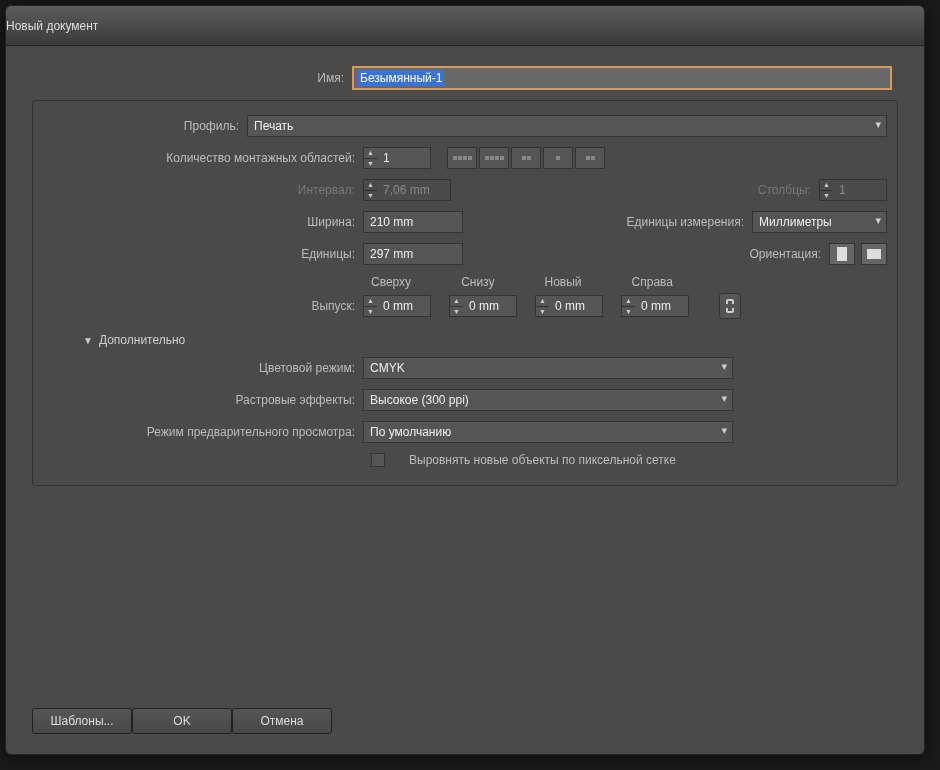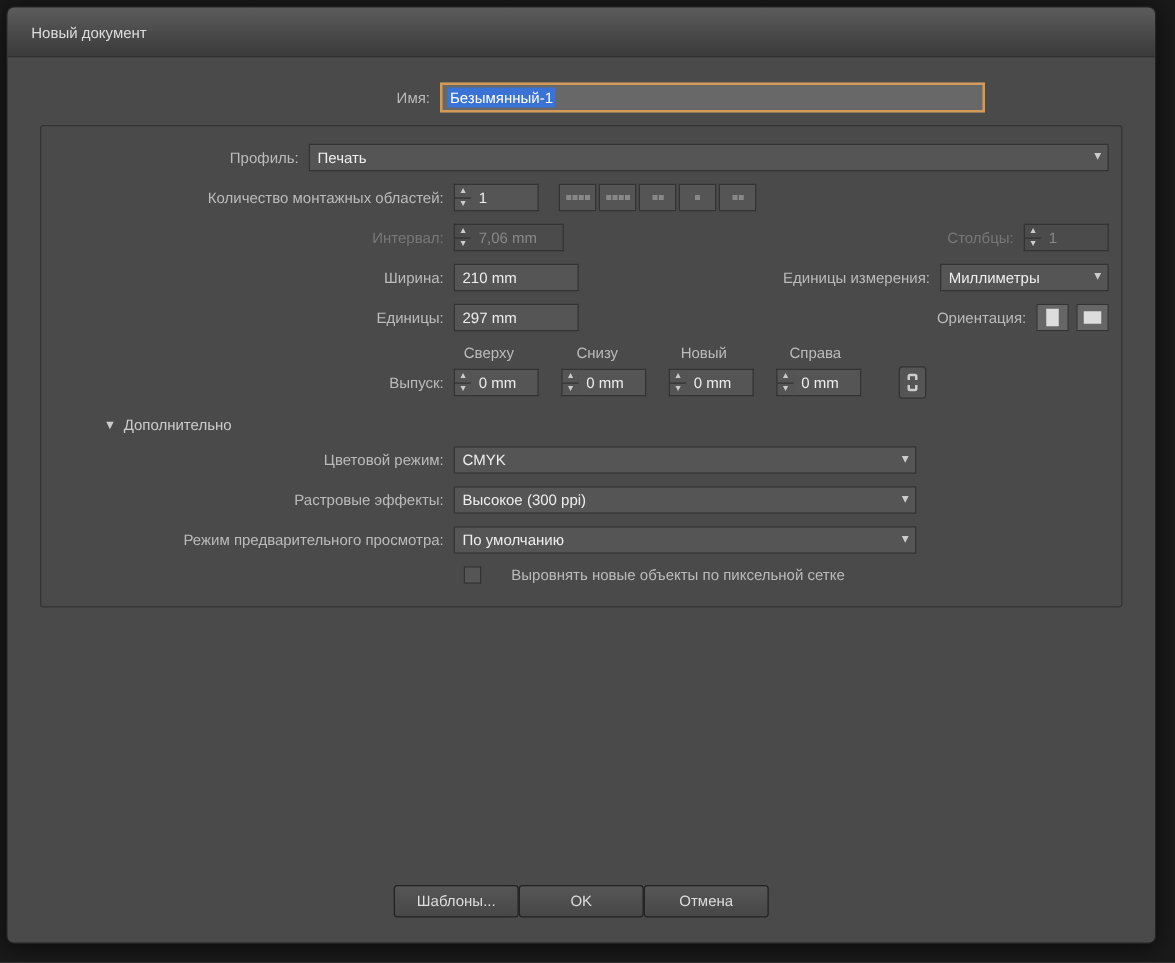--- a/index.html
+++ b/index.html
@@ -5,33 +5,33 @@
   * { box-sizing: border-box; margin: 0; padding: 0; font-family: Tahoma, Arial, sans-serif; font-size: 12px; }
   body { background: #1a1a1a; width: 940px; height: 770px; overflow: hidden; }
   .window {
     position: absolute; left: 5px; top: 5px; width: 920px; height: 750px;
     background: #4a4a4a; border: 1px solid #222; border-radius: 6px;
     box-shadow: 0 2px 18px rgba(0,0,0,0.6);
   }
   .titlebar {
     height: 40px; background: linear-gradient(#5c5c5c,#3a3a3a);
     border-bottom: 1px solid #222; display: flex; align-items: center;
-    padding: 0 19px; color: #ddd; border-radius: 6px 6px 0 0;
+    padding: 0 0; color: #ddd; border-radius: 6px 6px 0 0;
   }
   .content { padding: 20px 26px; color: #bbb; }
   .row { display: flex; align-items: center; margin-bottom: 10px; }
   .label { width: 320px; text-align: right; padding-right: 8px; color: #bbb; }
   .label.dim { color: #777; }
   .field { flex: 1; display: flex; align-items: center; gap: 8px; }
   input[type=text] {
     height: 22px; background: #555; border: 1px solid #333; color: #eee;
     padding: 0 6px; outline: none;
   }
   .name-input {
-    width: 436px; background: #686868; border: 2px solid #d49a5a;
+    width: 540px; background: #686868; border: 2px solid #d49a5a;
   }
   .name-highlight { background: #3a72d6; color: #fff; padding: 1px 2px; }
   select, .fake-select {
     height: 22px; background: #555; border: 1px solid #333; color: #eee;
     padding: 0 22px 0 6px; appearance: none; position: relative;
     display: inline-flex; align-items: center;
   }
   .select-wrap { position: relative; display: inline-block; }
   .select-wrap::after {
     content: "▾"; position: absolute; right: 6px; top: 3px;
@@ -84,21 +84,21 @@
     display: flex; align-items: center; gap: 6px; color: #ccc; margin: 14px 0 10px 40px;
     cursor: pointer;
   }
   .section-header .tri { font-size: 10px; }
   .checkbox-row { display: flex; align-items: center; gap: 24px; margin-left: 328px; color: #bbb; margin-top: 8px; }
   .checkbox {
     width: 14px; height: 14px; border: 1px solid #333; background: #555;
   }
   .button-bar {
     position: absolute; bottom: 20px; left: 26px; right: 26px;
-    display: flex; justify-content: center; align-items: center;
+    display: flex; justify-content: flex-start; align-items: center;
   }
   .btn {
     height: 26px; min-width: 100px; padding: 0 16px;
     background: linear-gradient(#565656,#474747); border: 1px solid #222;
     color: #ddd; display: inline-flex; align-items: center; justify-content: center;
     cursor: pointer; border-radius: 3px;
   }
   .right-buttons { display: flex; gap: 0; }
   .inline-label { color: #bbb; margin-right: 8px; }
   .inline-label.dim { color: #777; }

